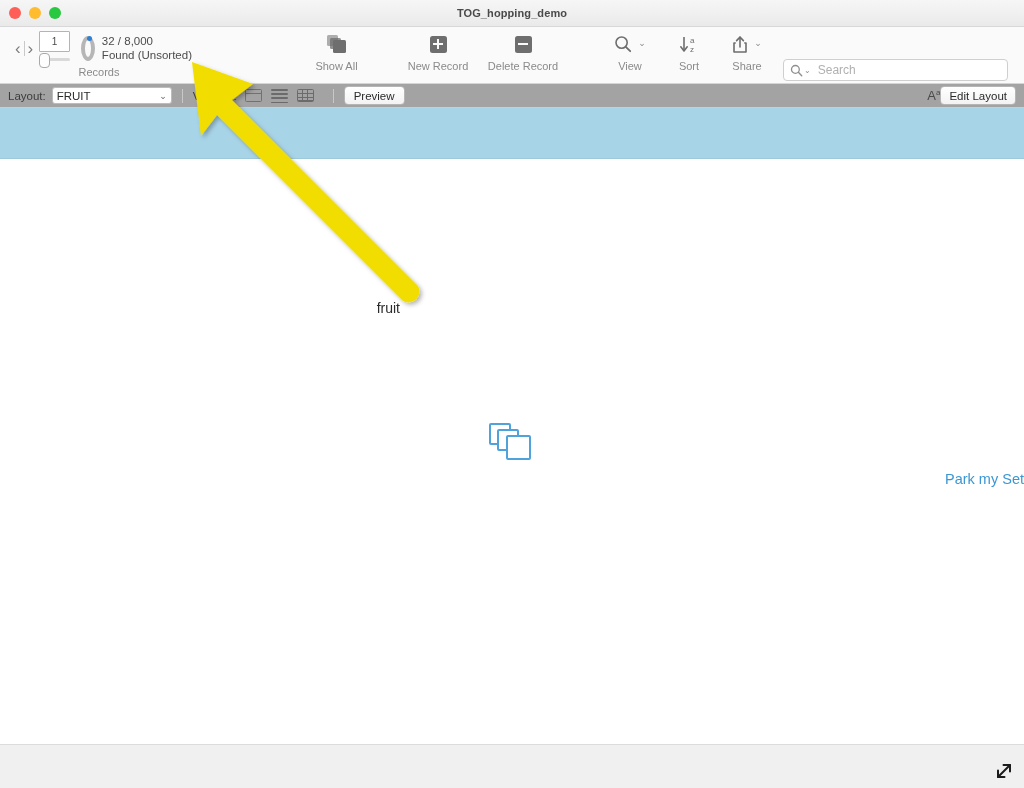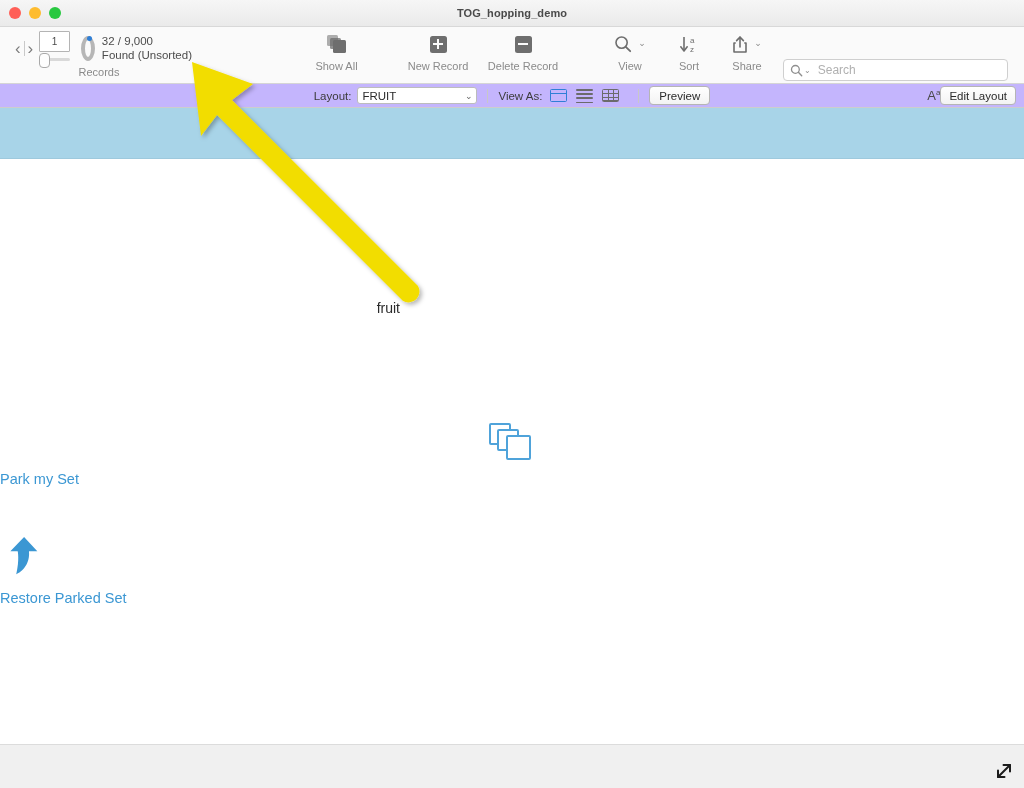--- a/index.html
+++ b/index.html
@@ -230,29 +230,28 @@
     background: transparent;
     flex: 1;
     margin-left: 5px;
     font-family: "Liberation Sans", sans-serif;
   }
   .search-input::placeholder { color: #b0b0b0; }
 
   
   .layoutbar {
     height: 23px;
-    background: #c4b5fd;
+    background: #a3a3a3;
     border-bottom: 1px solid #cdcdcd;
     display: flex;
     align-items: center;
     padding: 0 8px;
     position: relative;
     font-size: 11.5px;
     color: #3c3c3c;
-    justify-content: center;
   }
   .lb-label { margin-right: 6px; }
   .layout-select {
     width: 120px;
     height: 17px;
     background: #fff;
     border: 1px solid #bcbcbc;
     border-radius: 3px;
     font-size: 11.5px;
     display: flex;
@@ -379,21 +378,21 @@
     padding-left: 10px;
     box-sizing: border-box;
     font-size: 14.5px;
     color: #1f1f1f;
   }
 
   
   .script-btn {
     position: absolute;
     left: 0; right: 0;
-    text-align: left;
+    text-align: right;
   }
   .script-btn .label {
     font-size: 14.5px;
     color: #3b97d3;
     margin-top: 8px;
   }
   .park-icon {
     position: relative;
     width: 46px;
     height: 40px;
@@ -467,21 +466,21 @@
         <div class="rec-num">1</div>
         <div class="rec-slider">
           <div class="track"></div>
           <div class="thumb"></div>
         </div>
       </div>
       <div class="donut">
         <span class="tip"></span>
       </div>
       <div class="found-text">
-        <div>32 / 9,000</div>
+        <div>32 / 8,000</div>
         <div>Found (Unsorted)</div>
       </div>
     </div>
     <div class="records-label">Records</div>
   </div>
 
   <div class="tb-item" style="left:299px; width:75px;">
     <div class="tb-icon">
       <span class="stack-icon">
           <i></i>
@@ -596,26 +595,20 @@
 
   <div class="script-btn" style="top:315px;">
     <div class="park-icon">
       <i></i>
         <i></i>
         <i></i>
     </div>
     <div class="label">Park my Set</div>
   </div>
 
-  <div class="script-btn" style="top:424px;">
-    <svg class="restore-icon" viewBox="0 0 46 46">
-      <path d="M20.5 3 L6.5 17.5 L14 17.5 C14 17.5 16 26 12.5 41 C12.5 41 27 35 25.5 17.5 L34 17.5 Z" fill="#3b97d3" transform="translate(4,2) scale(0.98)"></path>
-    </svg>
-    <div class="label">Restore Parked Set</div>
-  </div>
 </div>
 
 <div class="footer">
   <svg class="resize-grip" viewBox="0 0 22 22">
     <path d="M17 5 L5 17" stroke="#1c1c1c" stroke-width="2" stroke-linecap="round"></path>
     <polyline points="5,10.5 5,17 11.5,17" fill="none" stroke="#1c1c1c" stroke-width="2" stroke-linecap="round" stroke-linejoin="round"></polyline>
     <polyline points="10.5,5 17,5 17,11.5" fill="none" stroke="#1c1c1c" stroke-width="2" stroke-linecap="round" stroke-linejoin="round"></polyline>
   </svg>
 </div>
 

